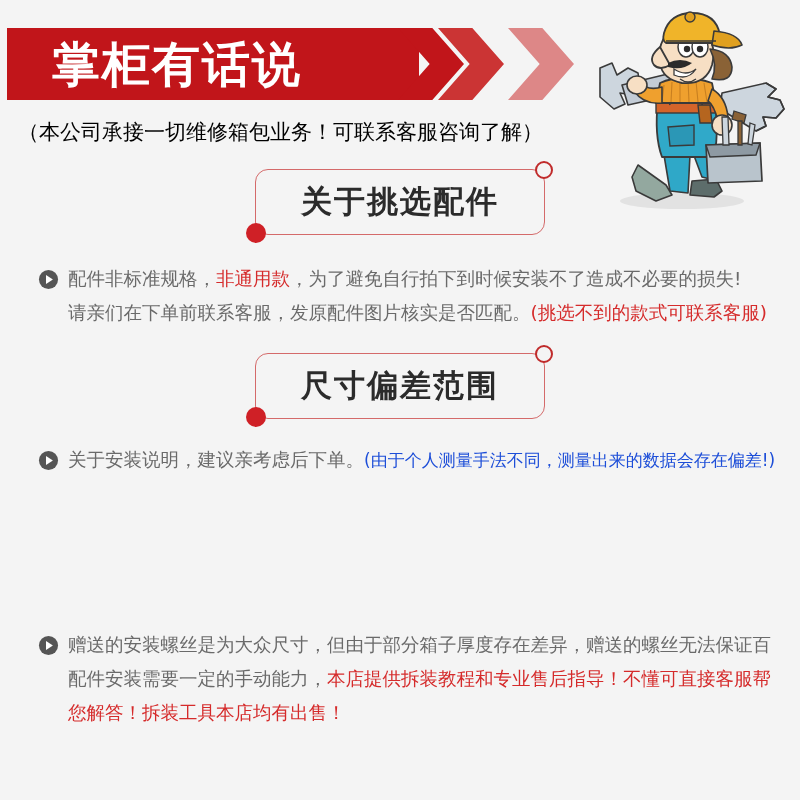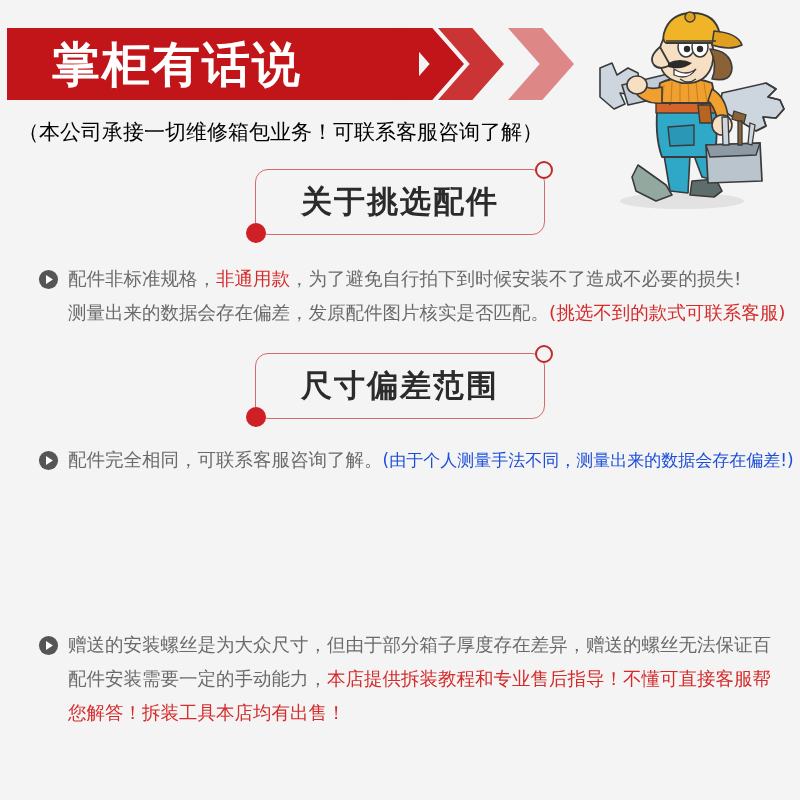--- a/index.html
+++ b/index.html
@@ -262,39 +262,39 @@
     </div>
   </div>
 
   <div class="para" style="top:262px">
     <svg class="bullet" viewBox="0 0 22 22">
       <circle cx="11" cy="11" r="10" fill="#555555"></circle>
       <path d="M8.4 6.4 L15.6 11 L8.4 15.6 Z" fill="#ffffff"></path>
     </svg>
     <span class="para-text">
       <span class="para-line"><span>配件非标准规格，</span><em class="red">非通用款</em><span>，为了避免自行拍下到时候安装不了造成不必要的损失!</span></span>
-      <span class="para-line"><span>测量出来的数据会存在偏差，发原配件图片核实是否匹配。</span><em class="red">(挑选不到的款式可联系客服)</em></span>
+      <span class="para-line"><span>请亲们在下单前联系客服，发原配件图片核实是否匹配。</span><em class="red">(挑选不到的款式可联系客服)</em></span>
     </span>
   </div>
 
   <div class="section" style="top:353px">
     <div class="badge">
       <span class="badge-dot-filled"></span>
       <span class="badge-dot-hollow"></span>
       <span class="badge-label">尺寸偏差范围</span>
     </div>
   </div>
 
   <div class="para" style="top:443px">
     <svg class="bullet" viewBox="0 0 22 22">
       <circle cx="11" cy="11" r="10" fill="#555555"></circle>
       <path d="M8.4 6.4 L15.6 11 L8.4 15.6 Z" fill="#ffffff"></path>
     </svg>
     <span class="para-text">
-      <span class="para-line"><span>配件完全相同，可联系客服咨询了解。</span><em class="red-sm">(由于个人测量手法不同，测量出来的数据会存在偏差!)</em></span>
+      <span class="para-line"><span>关于安装说明，建议亲考虑后下单。</span><em class="red-sm">(由于个人测量手法不同，测量出来的数据会存在偏差!)</em></span>
     </span>
   </div>
 
 
   <div class="para" style="top:628px">
     <svg class="bullet" viewBox="0 0 22 22">
       <circle cx="11" cy="11" r="10" fill="#555555"></circle>
       <path d="M8.4 6.4 L15.6 11 L8.4 15.6 Z" fill="#ffffff"></path>
     </svg>
     <span class="para-text">

